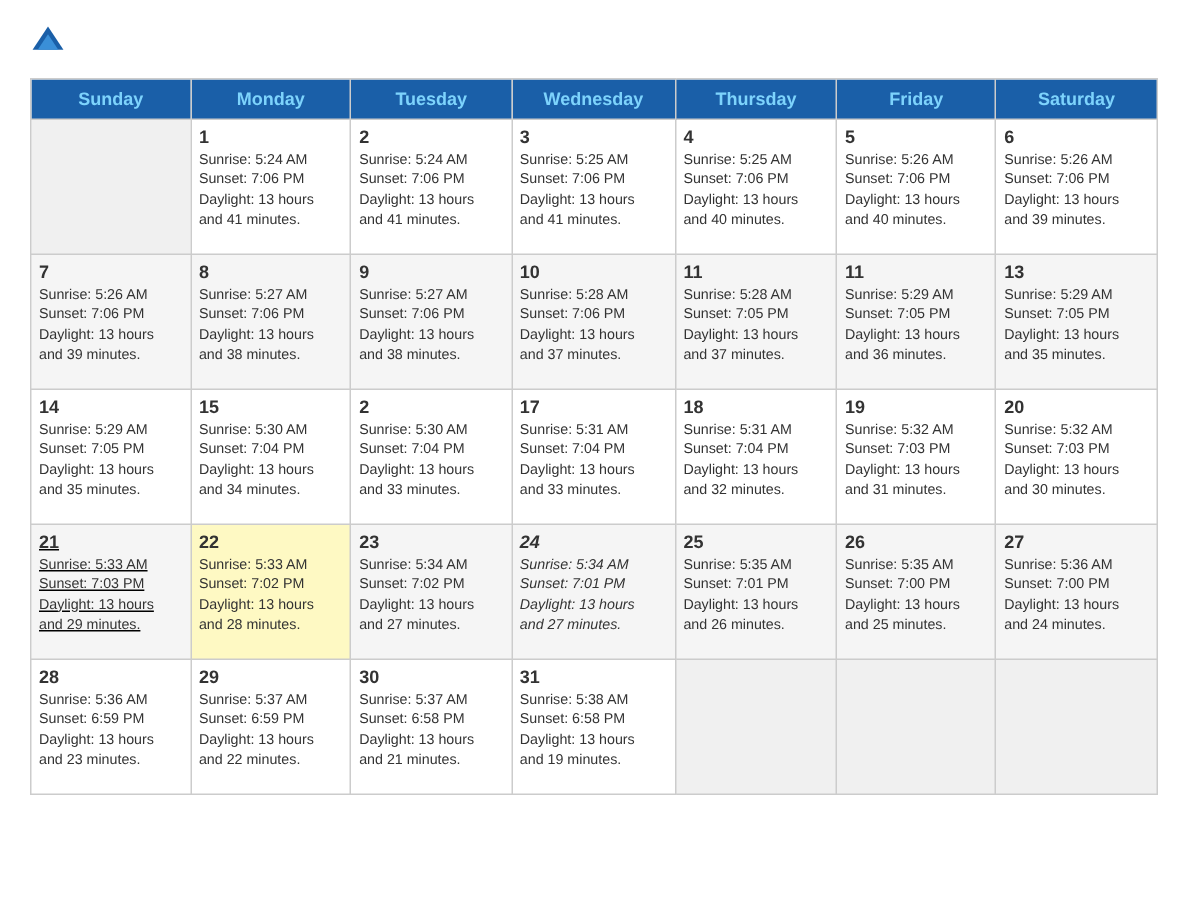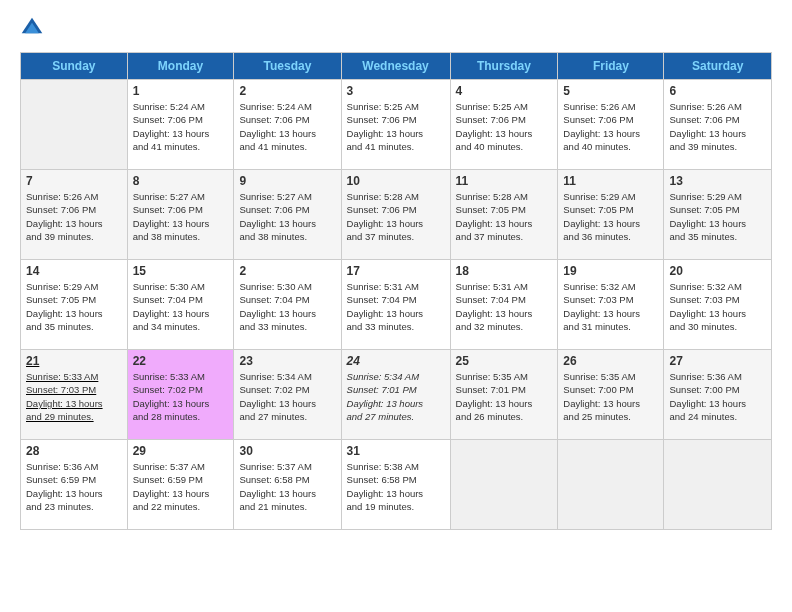--- a/index.html
+++ b/index.html
@@ -278,21 +278,21 @@
         </td>
       </tr>
       <tr>
         <td style="background: rgb(245, 245, 245); text-decoration: underline;">
           <span class="day-number">21</span>
           <div class="day-info" style="white-space: pre-line;">Sunrise: 5:33 AM
 Sunset: 7:03 PM
 Daylight: 13 hours
 and 29 minutes.</div>
         </td>
-        <td style="background: #f0abfc;">
+        <td style="background: #fef9c3;">
           <span class="day-number">22</span>
           <div class="day-info" style="white-space: pre-line;">Sunrise: 5:33 AM
 Sunset: 7:02 PM
 Daylight: 13 hours
 and 28 minutes.</div>
         </td>
         <td style="background: rgb(245, 245, 245);">
           <span class="day-number">23</span>
           <div class="day-info" style="white-space: pre-line;">Sunrise: 5:34 AM
 Sunset: 7:02 PM

